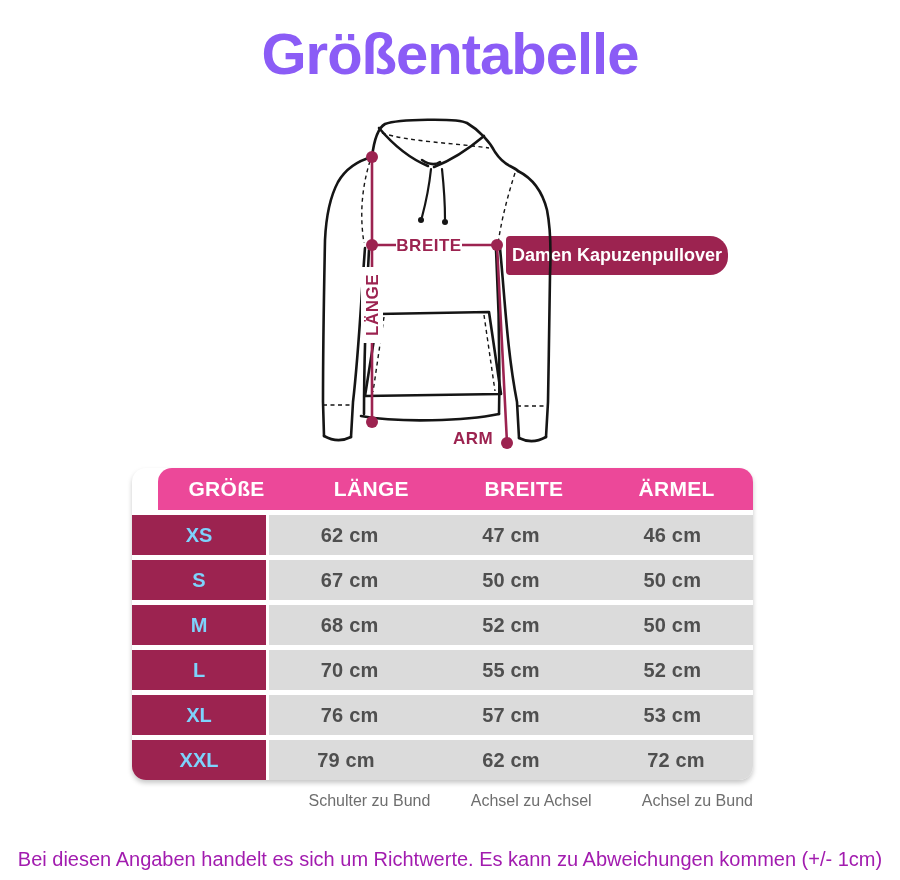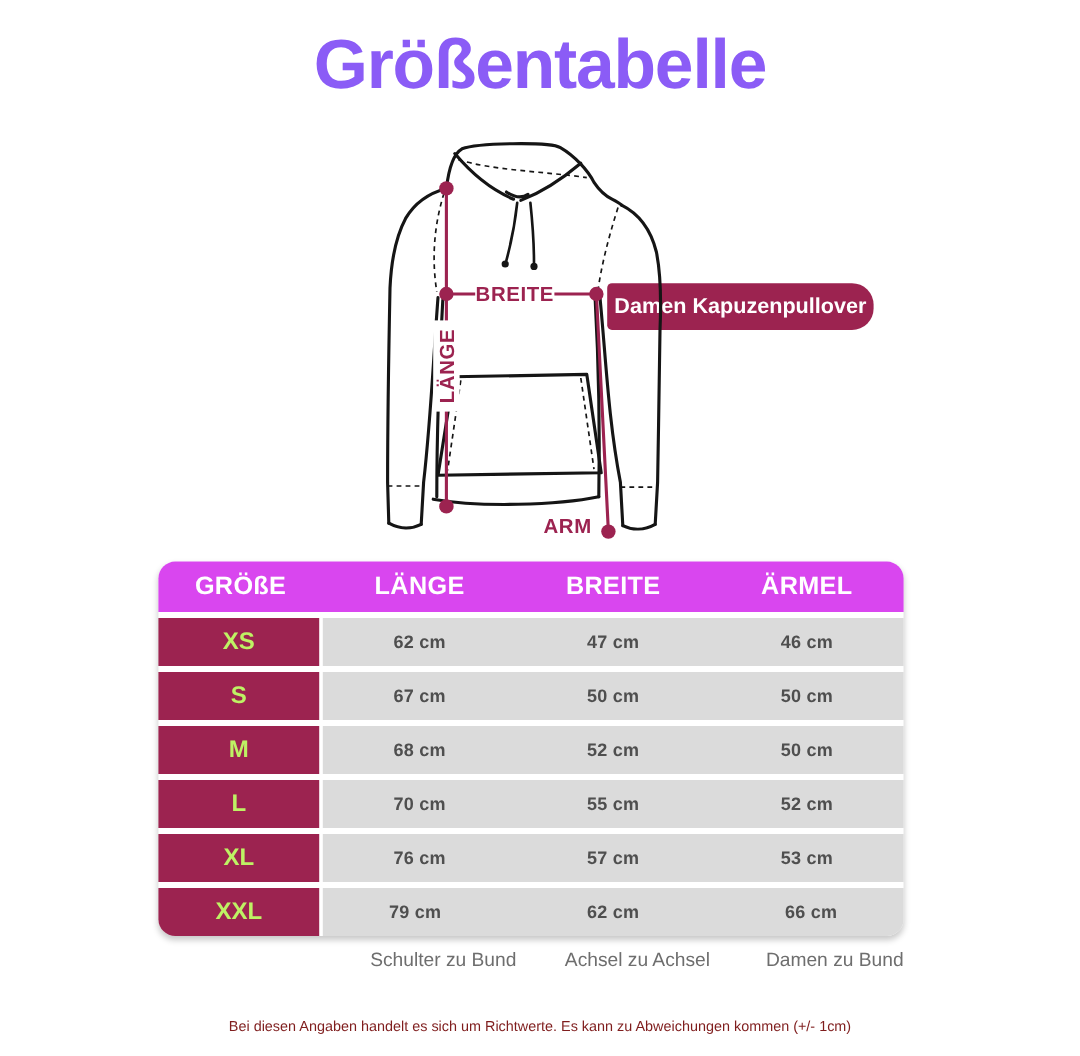--- a/index.html
+++ b/index.html
@@ -14,38 +14,38 @@
   
   .diagram-svg{position:absolute;left:295px;top:100px;z-index:2;}
   .badge{
     position:absolute;left:506px;top:236px;width:222px;height:39px;z-index:1;
     background:#9C2350;border-radius:4px 18px 18px 4px;
     color:#ffffff;font-size:18px;font-weight:700;text-align:center;line-height:39px;
   }
   
   .size-table{position:absolute;left:132px;top:468px;width:621px;border-radius:14px;
     box-shadow:0 3px 5px rgba(0,0,0,0.22);}
-  .thead{display:flex;height:42px;background:#d946ef;border-radius:14px 14px 0 0;margin-bottom:3px;}
+  .thead{display:flex;height:42px;background:#ec4899;border-radius:14px 14px 0 0;margin-bottom:3px;margin-left:26px;}
   .th{color:#ffffff;font-weight:700;font-size:21px;display:flex;align-items:center;justify-content:center;letter-spacing:.3px;}
   .th.size-h{width:137px;}
   .th.val-h{flex:1;}
   .trow{display:flex;height:40px;margin-top:5px;}
   .trow:first-of-type{margin-top:0;}
-  .size-cell{width:134px;margin-right:3px;background:#9C2350;color:#bef264;
+  .size-cell{width:134px;margin-right:3px;background:#9C2350;color:#7dd3fc;
     font-weight:700;font-size:20px;display:flex;align-items:center;justify-content:center;}
   .val-strip{flex:1;background:#DBDBDB;display:flex;}
   .val-cell{flex:1;display:flex;align-items:center;justify-content:center;
-    color:#4F4F4F;font-weight:700;font-size:15px;letter-spacing:.2px;}
+    color:#4F4F4F;font-weight:700;font-size:20px;letter-spacing:.2px;}
   .trow.last .size-cell{border-radius:0 0 0 14px;}
   .trow.last .val-strip{border-radius:0 0 14px 0;gap:11px;}
   
   .footnotes{position:absolute;left:269px;top:792px;width:484px;display:flex;}
   .footnote{flex:1;text-align:right;color:#6E6E6E;font-size:16px;}
   .disclaimer{position:absolute;left:0;top:848px;width:900px;text-align:center;
-    color:#7f1d1d;font-size:12px;}
+    color:#a21caf;font-size:20px;}
 </style>
 </head>
 <body>
 
 <div class="page">
 
   <h1 class="title">Größentabelle</h1>
 
   <svg class="diagram-svg" viewBox="0 0 270 370" width="270" height="370">
 
@@ -163,26 +163,26 @@
         <div class="val-cell">57 cm</div>
         <div class="val-cell">53 cm</div>
       </div>
     </div>
 
     <div class="trow last">
       <div class="size-cell">XXL</div>
       <div class="val-strip">
         <div class="val-cell">79 cm</div>
         <div class="val-cell">62 cm</div>
-        <div class="val-cell">66 cm</div>
+        <div class="val-cell">72 cm</div>
       </div>
     </div>
   </div>
 
   <div class="footnotes">
     <div class="footnote">Schulter zu Bund</div>
     <div class="footnote">Achsel zu Achsel</div>
-    <div class="footnote">Damen zu Bund</div>
+    <div class="footnote">Achsel zu Bund</div>
   </div>
 
   <div class="disclaimer">Bei diesen Angaben handelt es sich um Richtwerte. Es kann zu Abweichungen kommen (+/- 1cm)</div>
 
 </div>
 
 </body></html>

